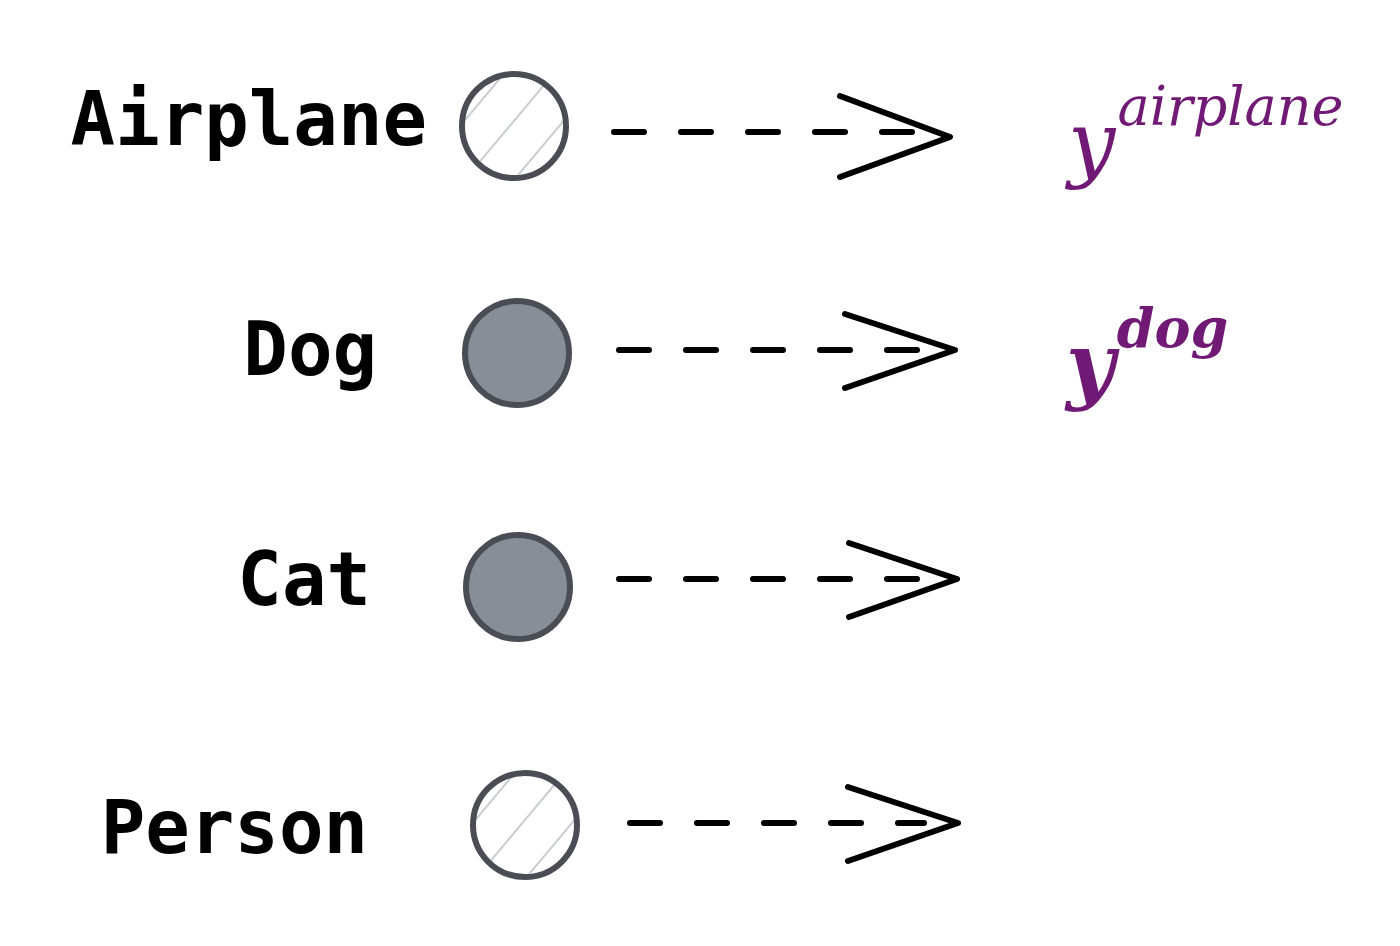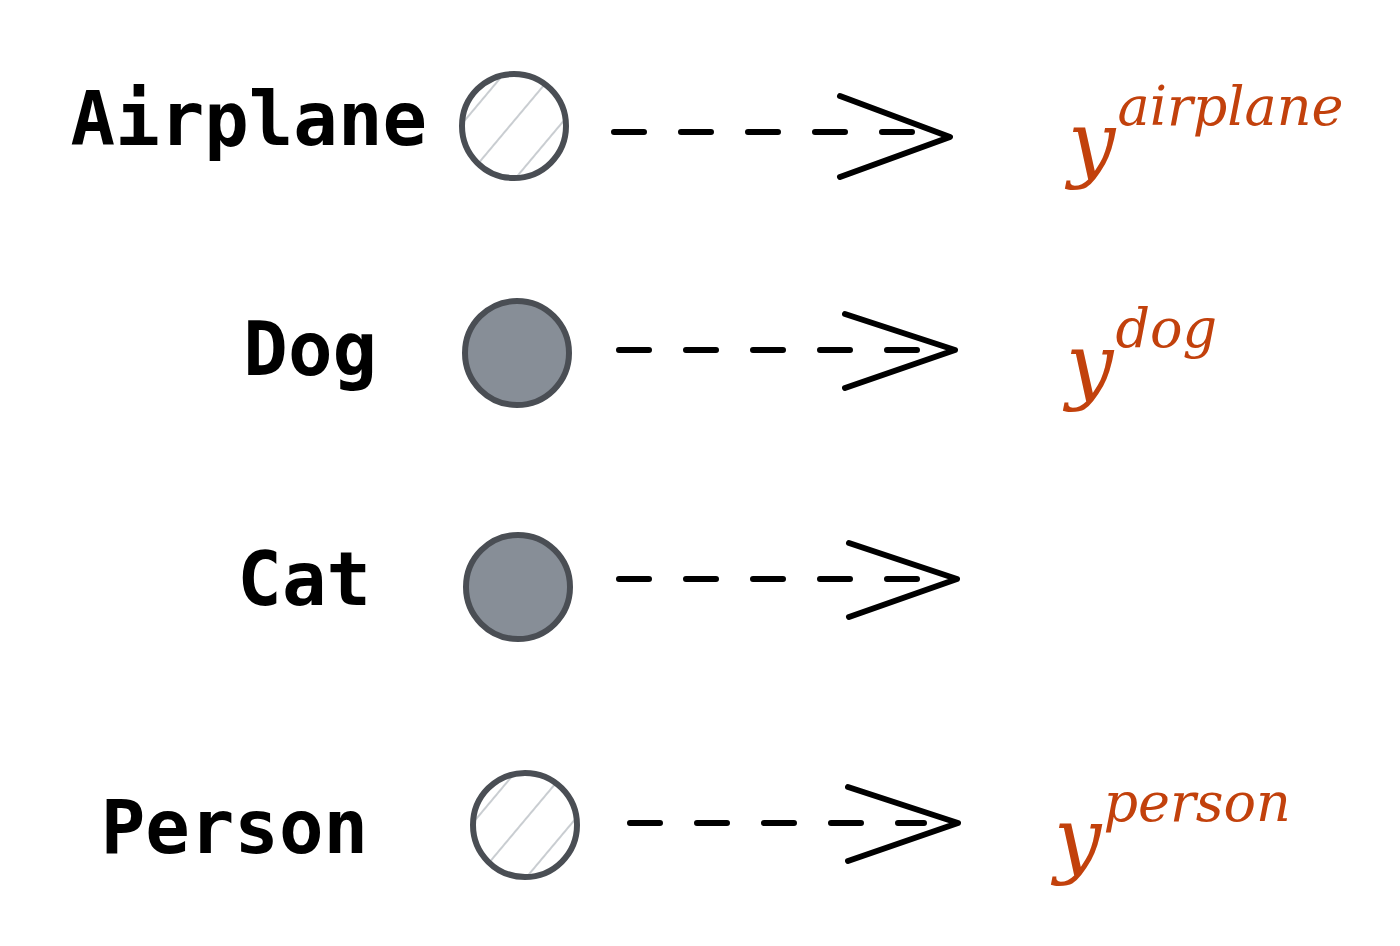--- a/index.html
+++ b/index.html
@@ -14,21 +14,21 @@
       line-height: 1;
       text-align: right;
       white-space: nowrap;
     }
     svg.node { position: absolute; overflow: visible; }
     svg.arrow { position: absolute; overflow: visible; }
     .output {
       position: absolute;
       font-family: "DejaVu Serif", "Liberation Serif", serif;
       font-style: italic;
-      color: #c2410c;
+      color: #701a75;
       white-space: nowrap;
       line-height: 1;
     }
     .output .base { font-size: 84px; }
     .output .sup { font-size: 54px; position: relative; top: -46px; margin-left: 2px; }
   </style>
 </head>
 <body>
 
 <svg width="0" height="0" style="position:absolute">
@@ -57,21 +57,21 @@
 
 <div class="row" style="top:288px;">
   <div class="label" style="right:1027px; top:24px;">Dog</div>
   <svg class="node" width="114" height="114" style="left:452px; top:8px;">
     <circle cx="57" cy="57" r="52" fill="#878e97" stroke="#4a4e54" stroke-width="6"></circle>
   </svg>
   <svg class="arrow" width="360" height="100" style="left:605px; top:12px;">
     <line x1="6" y1="50" x2="310" y2="50" stroke="#000" stroke-width="6" stroke-linecap="round" stroke-dasharray="30 37"></line>
     <polyline points="232,14 342,50 232,88" fill="none" stroke="#000" stroke-width="6" stroke-linecap="round" stroke-linejoin="round"></polyline>
   </svg>
-  <div class="output" style="left:1058px; top:34px;">
+  <div class="output" style="left:1058px; top:34px;font-weight:bold;">
     <span class="base">y</span><span class="sup">dog</span>
   </div>
 </div>
 
 <div class="row" style="top:522px;">
   <div class="label" style="right:1033px; top:20px;">Cat</div>
   <svg class="node" width="114" height="114" style="left:453px; top:8px;">
     <circle cx="57" cy="57" r="52" fill="#878e97" stroke="#4a4e54" stroke-width="6"></circle>
   </svg>
   <svg class="arrow" width="360" height="100" style="left:605px; top:7px;">
@@ -84,16 +84,13 @@
   <div class="label" style="right:1036px; top:24px;">Person</div>
   <svg class="node" width="114" height="114" style="left:460px; top:2px;">
     <circle cx="57" cy="57" r="52" fill="#ffffff"></circle>
     <circle cx="57" cy="57" r="52" fill="url(#hatch)"></circle>
     <circle cx="57" cy="57" r="52" fill="none" stroke="#4a4e54" stroke-width="6"></circle>
   </svg>
   <svg class="arrow" width="360" height="100" style="left:616px; top:7px;">
     <line x1="6" y1="50" x2="300" y2="50" stroke="#000" stroke-width="6" stroke-linecap="round" stroke-dasharray="30 37"></line>
     <polyline points="224,14 334,50 224,88" fill="none" stroke="#000" stroke-width="6" stroke-linecap="round" stroke-linejoin="round"></polyline>
   </svg>
-  <div class="output" style="left:1046px; top:30px;">
-    <span class="base">y</span><span class="sup">person</span>
-  </div>
 </div>
 
 </body></html>

